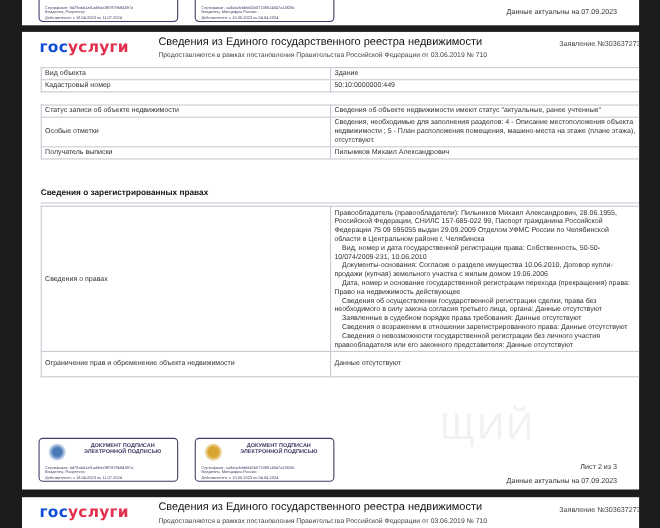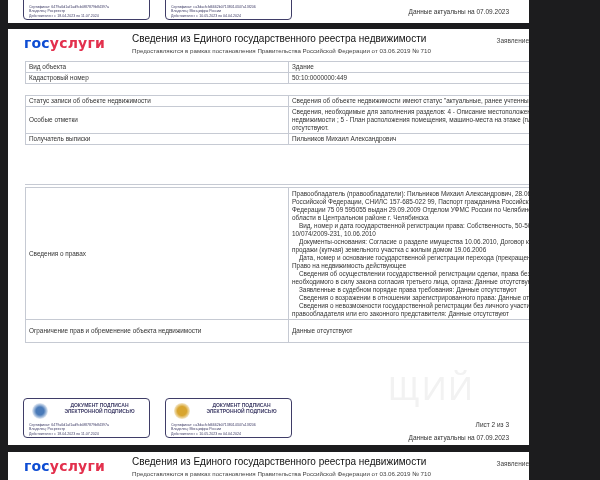--- a/index.html
+++ b/index.html
@@ -1,19 +1,19 @@
 <!DOCTYPE html>
 <html><head>
 <meta charset="utf-8">
 <style>
   * { box-sizing: border-box; margin: 0; padding: 0; }
   html, body { width: 600px; height: 480px; overflow: hidden; background: #1c1c1e; }
   body { font-family: "Liberation Sans", sans-serif; color: #222; position: relative; }
 
-  .page { position: absolute; left: 8px; width: 521px; background: #fff; overflow: hidden; }
+  .page { position: absolute; left: 20px; width: 561px; background: #fff; overflow: hidden; }
   #page-top { top: 0; height: 23px; }
   #page-main { top: 29px; height: 416px; }
   #page-next { top: 452px; height: 40px; }
 
   
   .hdr { position: absolute; left: 0; top: 0; width: 584px; height: 30px; }
   .logo { position: absolute; left: 16px; top: 6px; font-size: 14px; font-weight: bold; letter-spacing: 0.2px; font-family: "DejaVu Sans", sans-serif; }
   .logo .gos { color: #0d4cd3; }
   .logo .usl { color: #e3304d; }
   .title { position: absolute; left: 124px; top: 4px; font-size: 10px; font-weight: normal; color: #111; }
@@ -108,20 +108,21 @@
       <td class="k">Особые отметки</td>
       <td>Сведения, необходимые для заполнения разделов:              4 - Описание местоположения объекта недвижимости    ; 5 - План расположения помещения, машино-места на этаже (плане этажа), отсутствуют.</td>
     </tr>
     <tr>
       <td class="k">Получатель выписки</td>
       <td>Пильников Михаил Александрович</td>
     </tr>
   </tbody>
     </table>
 
+  <div class="section-h">Сведения о зарегистрированных правах</div>
   <div class="sep"></div>
 
   <table id="t3">
     <tbody>
         <tr class="rights">
       <td class="k">Сведения о правах</td>
       <td class="v">
         <div class="para first">Правообладатель (правообладатели): Пильников Михаил Александрович, 28.06.1955, Российской Федерации, СНИЛС 157-685-022 99, Паспорт гражданина Российской Федерации 75 09 595055 выдан 29.09.2009 Отделом УФМС России по Челябинской области в Центральном районе г. Челябинска</div>
         <div class="para">Вид, номер и дата государственной регистрации права: Собственность, 50-50-10/074/2009-231,  10.06.2010</div>
         <div class="para">Документы-основания: Согласие о разделе имущества  10.06.2010, Договор купли-продажи (купчая) земельного участка с жилым домом  19.06.2006</div>

